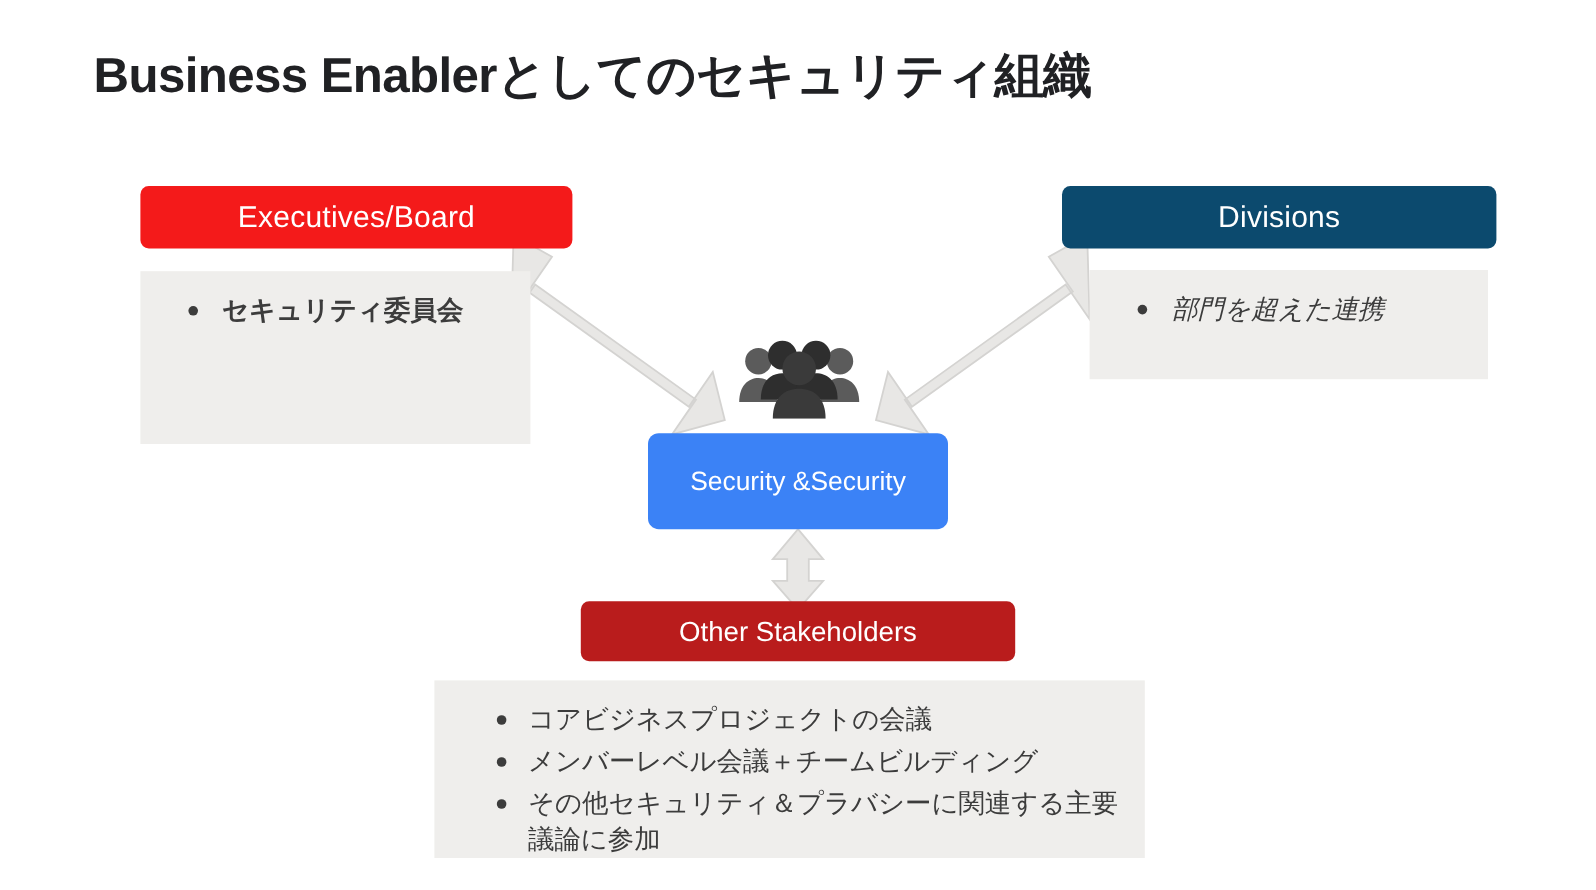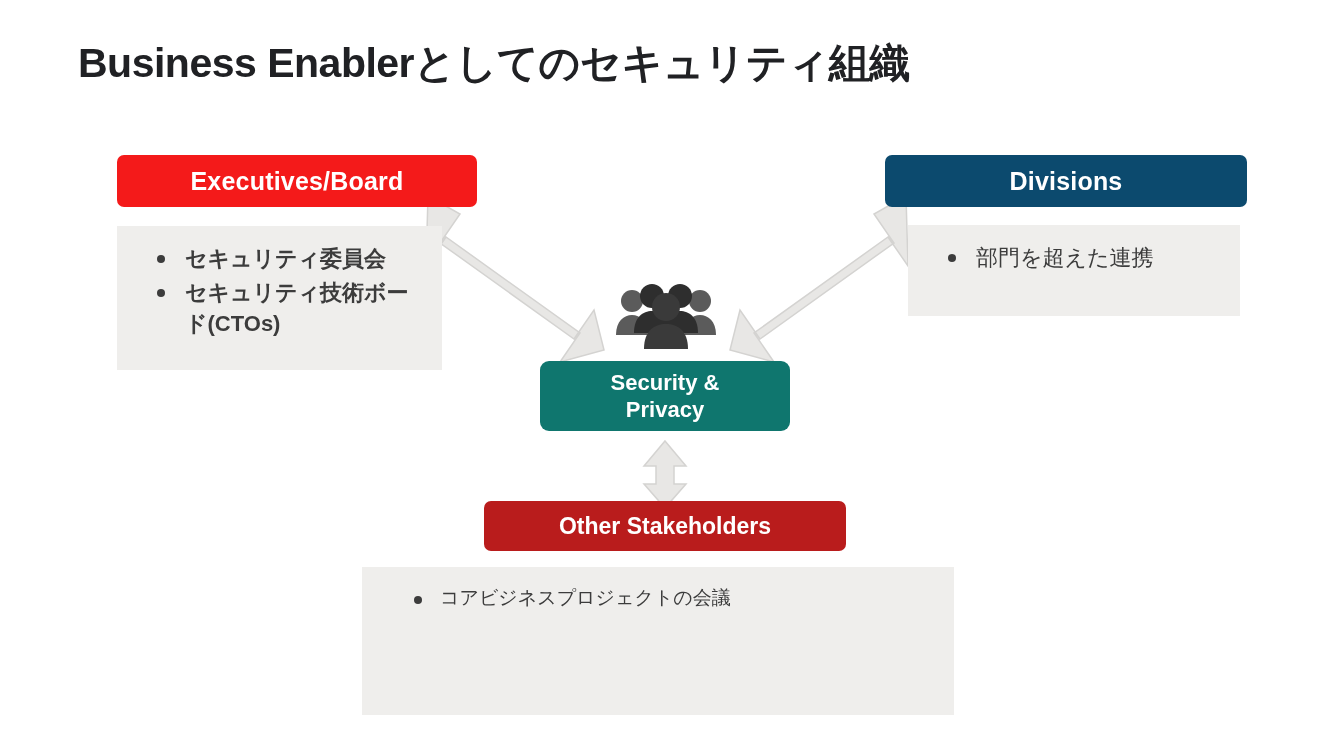--- a/index.html
+++ b/index.html
@@ -29,21 +29,21 @@
     text-align: center;
   }
 
   
   .hdr-box {
     position: absolute;
     border-radius: 7px;
     display: flex;
     align-items: center;
     justify-content: center;
-    font-weight: bold;
+    font-weight: normal;
     color: #ffffff;
     box-sizing: border-box;
     text-align: left;
   }
 
   #exec-box {
     left: 117px;
     top: 155px;
     width: 360px;
     height: 52px;
@@ -59,26 +59,26 @@
     height: 52px;
     background: #0c4a6e;
     font-size: 25px;
     letter-spacing: 0.2px;
   }
 
   #core-box {
     left: 540px;
     top: 361px;
     width: 250px;
-    height: 70px;
-    background: #0f766e;
+    height: 80px;
+    background: #3b82f6;
     border-radius: 9px;
     font-size: 22px;
     line-height: 1.25;
-    flex-direction: column;
+    flex-direction: row;
   }
 
   #other-box {
     left: 484px;
     top: 501px;
     width: 362px;
     height: 50px;
     background: #b91c1c;
     border-radius: 7px;
     font-size: 23px;
@@ -120,31 +120,32 @@
     top: 226px;
     width: 325px;
     height: 144px;
     font-weight: bold;
   }
   #div-panel {
     left: 908px;
     top: 225px;
     width: 332px;
     height: 91px;
+    font-style: italic;
   }
   #other-panel {
     left: 362px;
     top: 567px;
     width: 592px;
     height: 148px;
     padding-left: 30px;
   }
   #other-panel li {
     padding-left: 48px;
-    font-size: 19px;
+    font-size: 22px;
     line-height: 1.4;
   }
   #other-panel li::before {
     left: 22px;
   }
 
   
   #arrow-layer {
     position: absolute;
     left: 0;
@@ -201,40 +202,41 @@
   <path d="M30 66 C30 48 40 41 52 41 C64 41 74 48 74 66 Z" fill="#3a3a3a"></path>
 </svg>
 
 <div class="hdr-box" id="exec-box">
   <span>Executives/Board</span>
 </div>
 
 <div class="panel" id="exec-panel">
   <ul>
     <li>セキュリティ委員会</li>
-    <li>セキュリティ技術ボード(CTOs)</li>
   </ul>
 </div>
 
 <div class="hdr-box" id="div-box">
   <span>Divisions</span>
 </div>
 
 <div class="panel" id="div-panel">
   <ul>
     <li>部門を超えた連携</li>
   </ul>
 </div>
 
 <div class="hdr-box" id="core-box">
   <span>Security &amp;</span>
-  <span>Privacy</span>
+  <span>Security</span>
 </div>
 
 <div class="hdr-box" id="other-box">
   <span>Other Stakeholders</span>
 </div>
 
 <div class="panel" id="other-panel">
   <ul>
     <li>コアビジネスプロジェクトの会議</li>
+    <li>メンバーレベル会議＋チームビルディング</li>
+    <li>その他セキュリティ＆プラバシーに関連する主要議論に参加</li>
   </ul>
 </div>
 
 </body></html>

